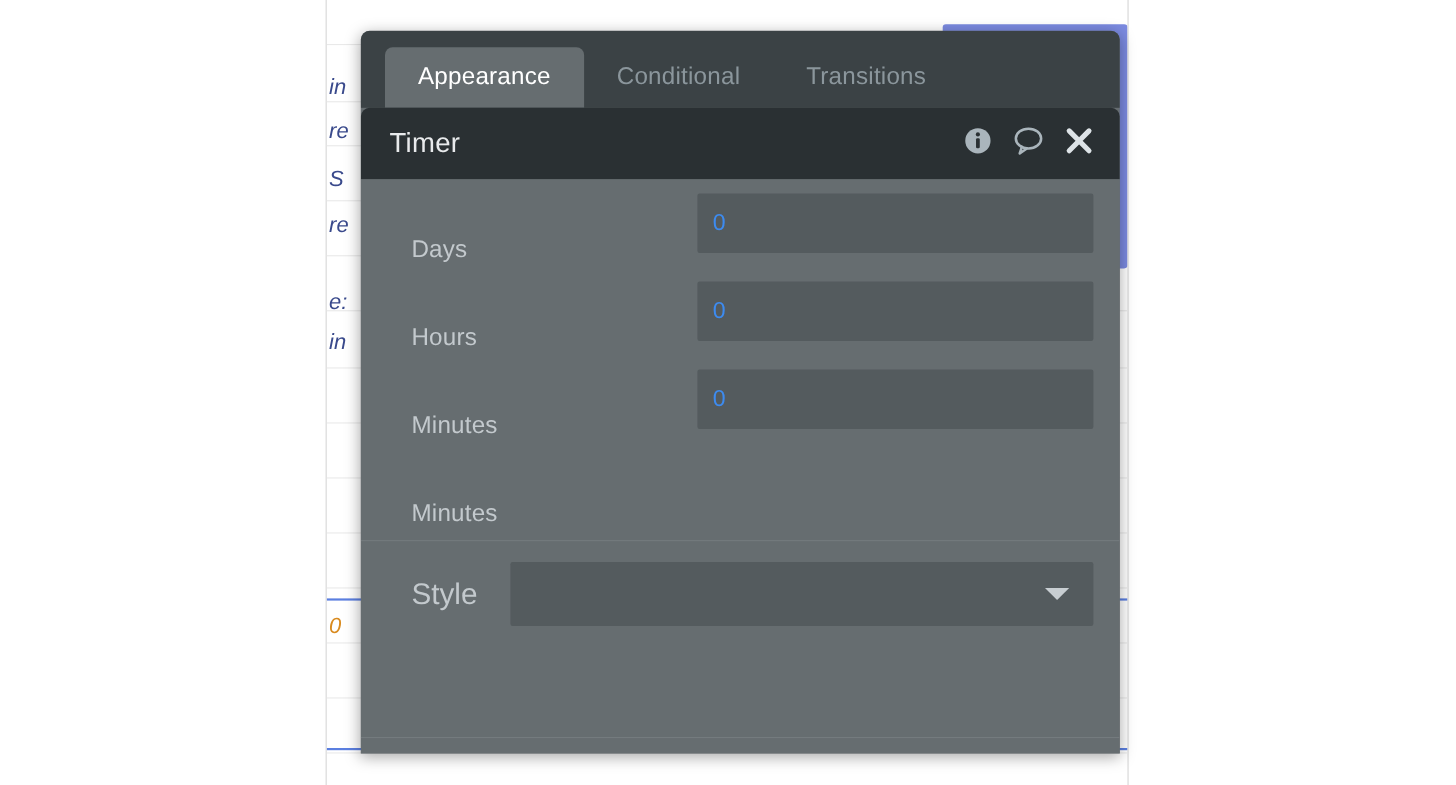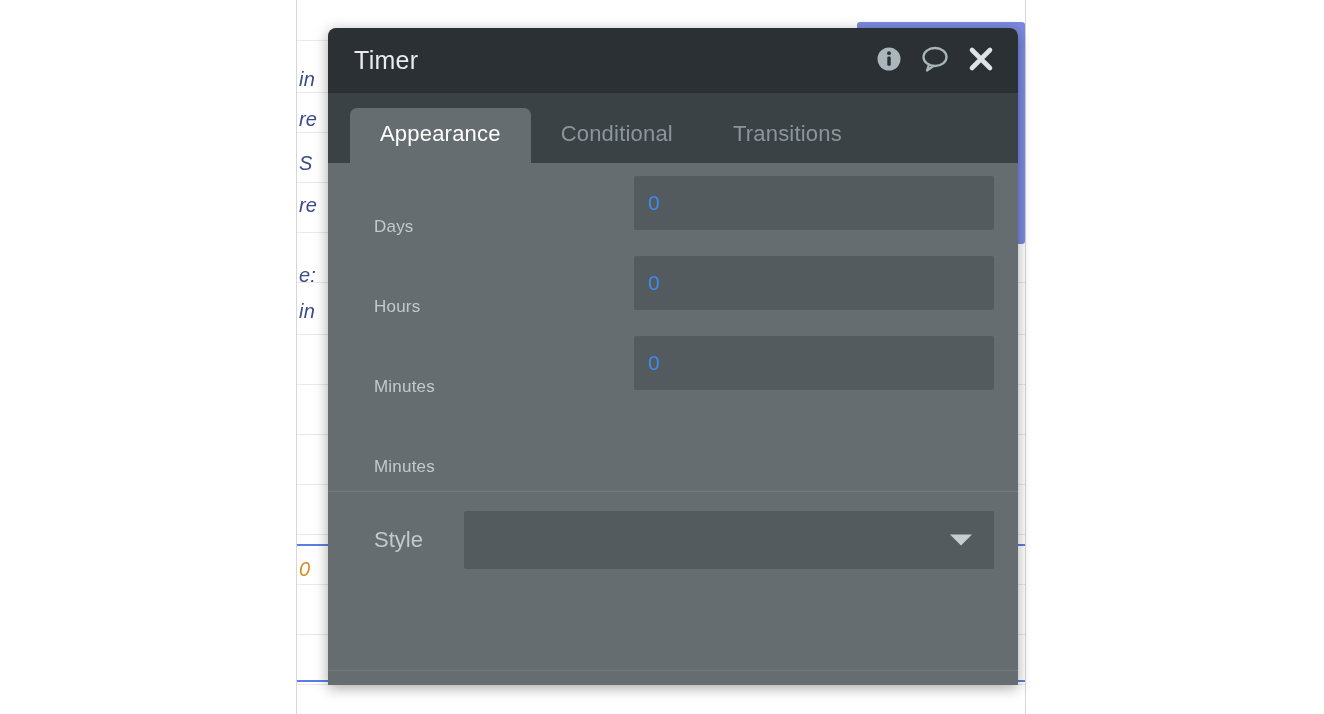--- a/index.html
+++ b/index.html
@@ -134,21 +134,21 @@
   }
   .field-row {
     display: flex;
     align-items: center;
     height: 80px;
     padding: 0 24px 0 46px;
     box-sizing: border-box;
   }
   .field-label {
     width: 260px;
-    font-size: 17px;
+    font-size: 22px;
     color: #c3c9cd;
     letter-spacing: .2px;
     margin-top: 48px;
   }
   .field-input {
     flex: 1;
     height: 54px;
     background: #545b5e;
     border: none;
     border-radius: 2px;
@@ -166,21 +166,21 @@
   }
   .style-row {
     display: flex;
     align-items: center;
     height: 96px;
     padding: 0 24px 0 46px;
     box-sizing: border-box;
   }
   .style-label {
     width: 90px;
-    font-size: 22px;
+    font-size: 27px;
     color: #c3c9cd;
   }
   .style-select {
     flex: 1;
     height: 58px;
     background: #545b5e;
     border-radius: 2px;
     position: relative;
     cursor: pointer;
   }
@@ -243,20 +243,26 @@
     </div>
   <div class="bg-highlight" style="left: 560px; top: 22px; width: 168px; height: 222px; background: rgb(123, 138, 224);"></div>
   <div id="bg-rules">
       <div class="bg-rule" style="top: 544px;"></div>
       <div class="bg-rule" style="top: 680px;"></div>
     </div>
 </div>
 
 <div id="timer-dialog">
 
+  <div id="dialog-tabs">
+      <div class="tab active">Appearance</div>
+      <div class="tab">Conditional</div>
+      <div class="tab">Transitions</div>
+    </div>
+
   <div id="dialog-header">
     <div id="dialog-title">Timer</div>
     <div class="header-icons">
 
       <span class="hicon">
         <svg width="26" height="26" viewBox="0 0 26 26">
           <circle cx="13" cy="13" r="11.5" fill="#aab5bc"></circle>
           <circle cx="13" cy="7.2" r="1.9" fill="#2a3033"></circle>
           <rect x="11.3" y="10.6" width="3.4" height="9.2" rx="1.2" fill="#2a3033"></rect>
         </svg>
@@ -270,26 +276,20 @@
       </span>
 
       <span class="hicon">
         <svg width="26" height="26" viewBox="0 0 26 26">
           <path d="M4 4 L22 22 M22 4 L4 22" stroke="#dde3e7" stroke-width="4.6" stroke-linecap="round"></path>
         </svg>
       </span>
 
     </div>
   </div>
-
-  <div id="dialog-tabs">
-      <div class="tab active">Appearance</div>
-      <div class="tab">Conditional</div>
-      <div class="tab">Transitions</div>
-    </div>
 
   <div id="dialog-body">
     <div id="fields-container">
         <div class="field-row">
           <div class="field-label">Days</div>
           <input class="field-input" type="text" value="0" style="">
         </div>
         <div class="field-row">
           <div class="field-label">Hours</div>
           <input class="field-input" type="text" value="0" style="">

